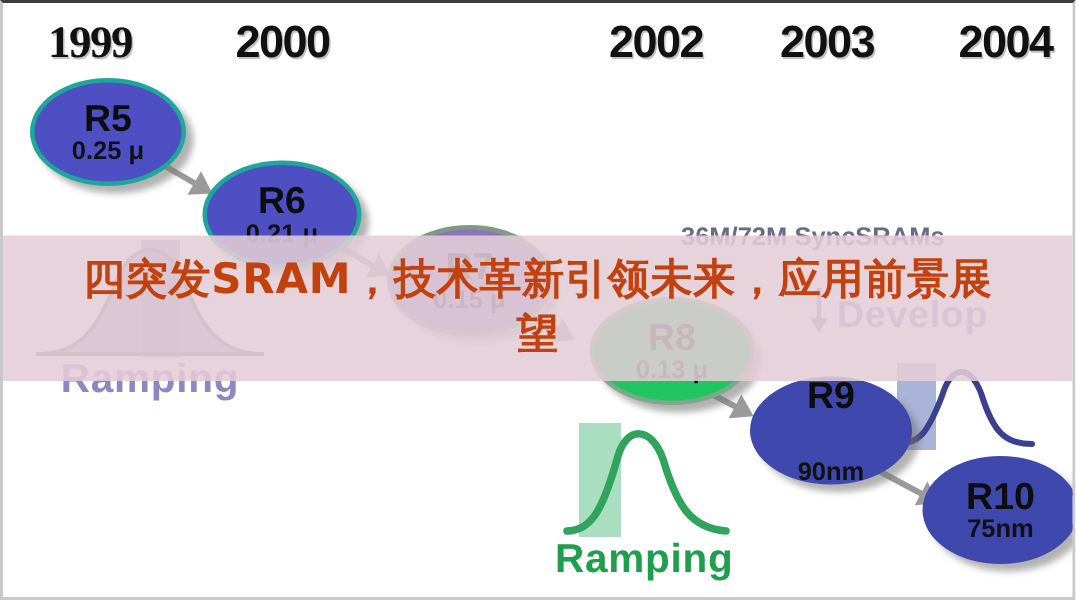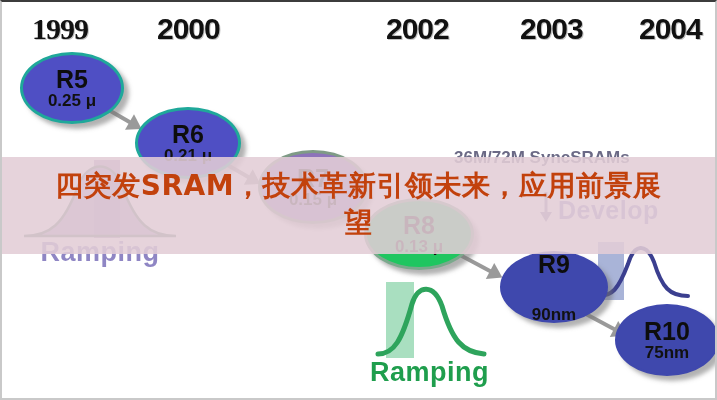--- a/index.html
+++ b/index.html
@@ -120,21 +120,21 @@
   }
 </style>
 </head>
 <body>
 
 <div id="stage">
 
   <div id="years">
     <div class="year" style="left:30px;font-family:Liberation Serif, serif;">1999</div>
     <div class="year" style="left:155px;">2000</div>
-    <div class="year" style="left:384px;">2002</div>
+    <div class="year" style="left:404px;">2002</div>
     <div class="year" style="left:518px;">2003</div>
     <div class="year" style="left:637px;">2004</div>
   </div>
 
   <div class="phase" style="left:18px;top:150px;width:160px;height:110px;">
     <div class="bar" style="left:74px;width:26px;height:78px;background:#b49ec6;"></div>
     <svg class="curve" width="160" height="80" viewBox="0 0 160 80">
       <path d="M4 78 C 30 78, 44 66, 58 28 C 68 2, 92 2, 102 28 C 116 66, 130 78, 156 78 Z" fill="#9a8ab8" fill-opacity="0.85" stroke="#5c7f6e" stroke-width="2.5"></path>
     </svg>
     <div class="plabel" style="color:#8f86c4;">Ramping</div>
@@ -196,21 +196,21 @@
   <div class="node n-blue" style="left:133px;top:105px;width:100px;height:66px;">
     <div class="nlabel">R6</div>
     <div class="nsub">0.21 μ</div>
   </div>
 
   <div class="node n-purple" style="left:256px;top:148px;width:104px;height:68px;">
     <div class="nlabel">R7</div>
     <div class="nsub">0.15 μ</div>
   </div>
 
-  <div class="node n-green" style="left:362px;top:196px;width:104px;height:66px;">
+  <div class="node n-green" style="left:391px;top:196px;width:104px;height:66px;">
     <div class="nlabel">R8</div>
     <div class="nsub">0.13 μ</div>
   </div>
 
   <div class="node n-blue2" style="left:498px;top:249px;width:104px;height:68px;gap:29px;">
     <div class="nlabel">R9</div>
     <div class="nsub">90nm</div>
   </div>
 
   <div class="node n-blue2" style="left:613px;top:302px;width:100px;height:68px;">

